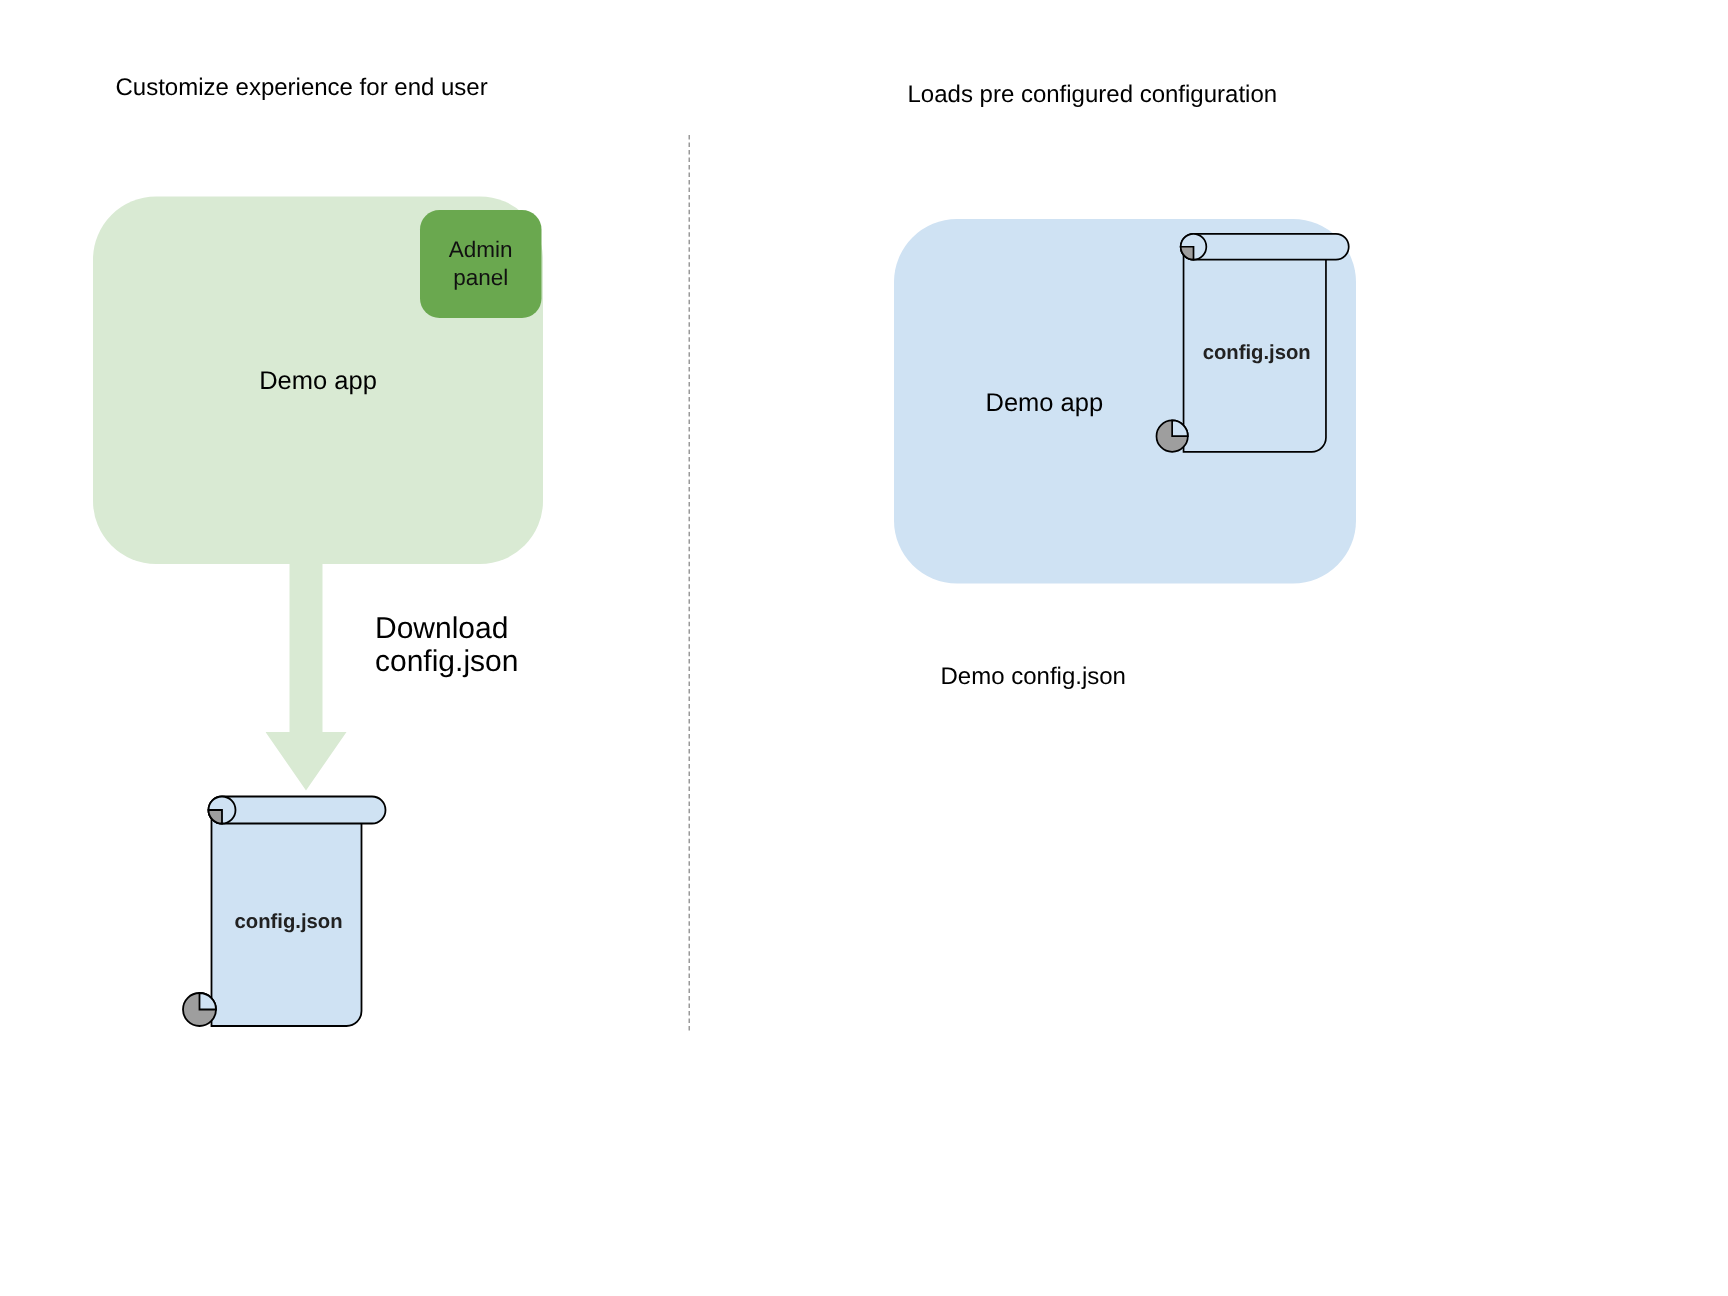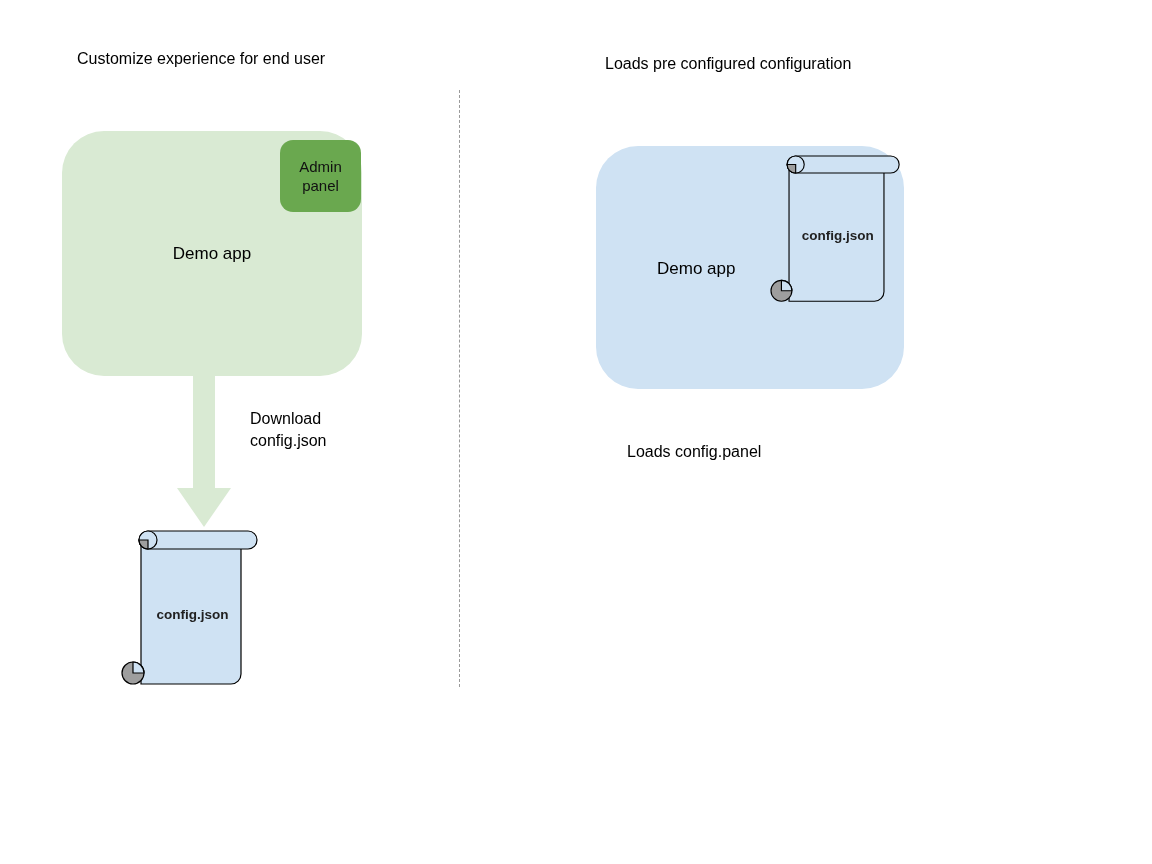--- a/index.html
+++ b/index.html
@@ -27,21 +27,21 @@
   .admin-app-label{left:50%;top:50%;transform:translate(-50%,-50%);}
   .demo-app-label{left:61px;top:113px;}
 
   .admin-panel{position:absolute;right:1px;top:9px;width:81px;height:72px;border-radius:13px;
     background:var(--green);display:flex;align-items:center;justify-content:flex-end;text-align:center;}
   .admin-panel-label{font-size:15px;line-height:19px;color:#111111;}
 
   .arrow-svg{position:absolute;left:177px;top:376px;width:56px;height:152px;}
   .arrow-shape{fill:var(--light-green);}
 
-  .arrow-label{position:absolute;left:250px;top:408px;width:92px;font-size:16px;line-height:22px;color:var(--text);}
+  .arrow-label{position:absolute;left:250px;top:408px;width:92px;font-size:20px;line-height:22px;color:var(--text);}
 
   .caption{position:absolute;left:627px;top:443px;font-size:16px;color:var(--text);white-space:nowrap;}
 
   .divider{position:absolute;left:459px;top:90px;height:597px;width:0;border-left:1px dashed var(--divider-gray);}
 
   .scroll{position:absolute;}
   .scroll-left{left:121px;top:530px;width:140px;height:158px;}
   .scroll-right{left:770px;top:155px;width:133px;height:150px;}
   .scroll svg{width:100%;height:100%;display:block;}
   .scroll .fill{fill:var(--light-blue);stroke:var(--scroll-outline);stroke-width:1.2;}
@@ -96,15 +96,15 @@
       <path class="fill" d="M20 10 H120 V144 A10 10 0 0 1 110 154 H20 Z"></path>
       <circle class="gray" cx="12" cy="143" r="11"></circle>
       <path class="fill" d="M12 143 L12 132 A11 11 0 0 1 23 143 Z"></path>
       <rect class="fill" x="18" y="1" width="118" height="18" rx="9" ry="9"></rect>
       <circle class="fill" cx="27" cy="10" r="9"></circle>
       <path class="gray" d="M27 10 L27 19 A9 9 0 0 1 18 10 Z"></path>
     </svg>
     <div class="scroll-label">config.json</div>
   </div>
 
-  <div class="caption">Loads config.panel</div>
+  <div class="caption">Demo config.json</div>
 
 </div>
 
 </body></html>

